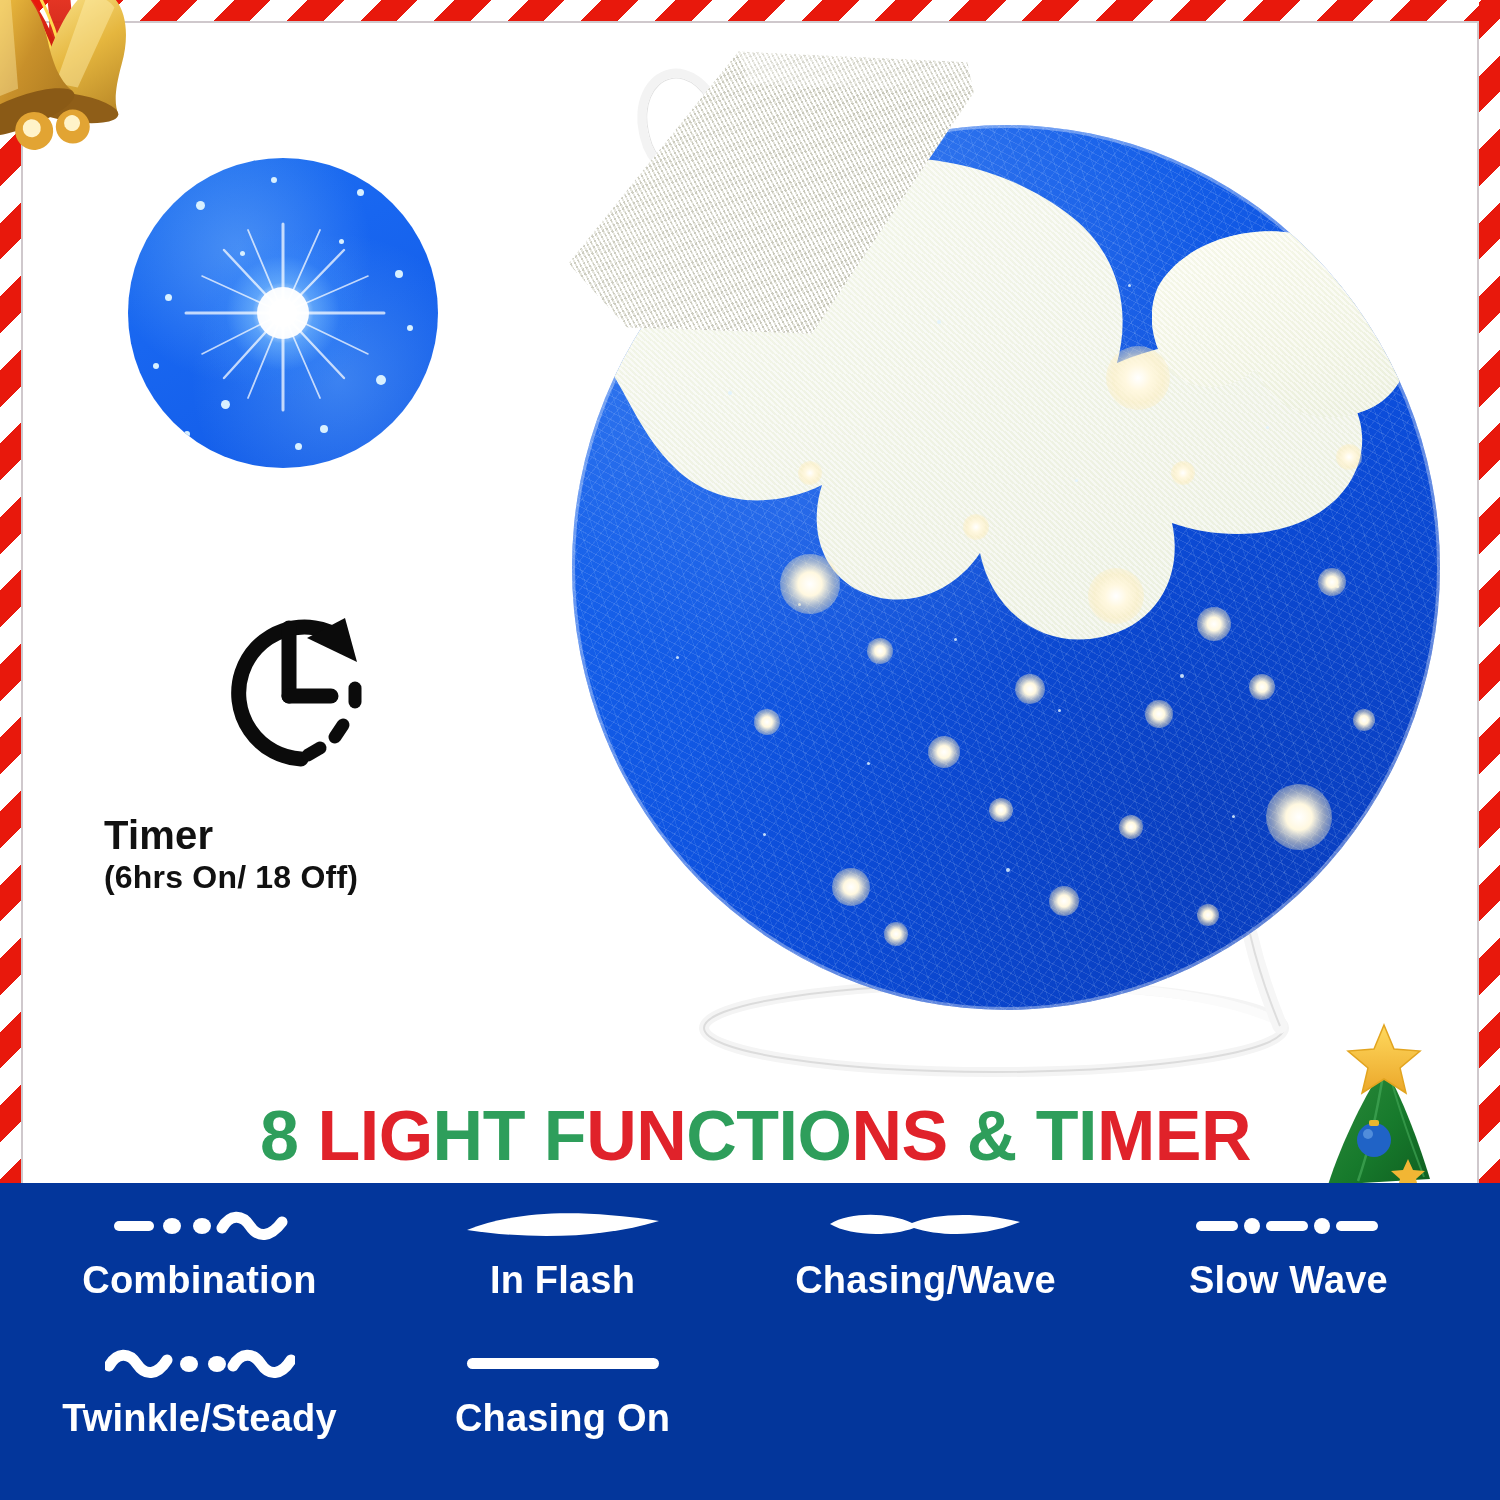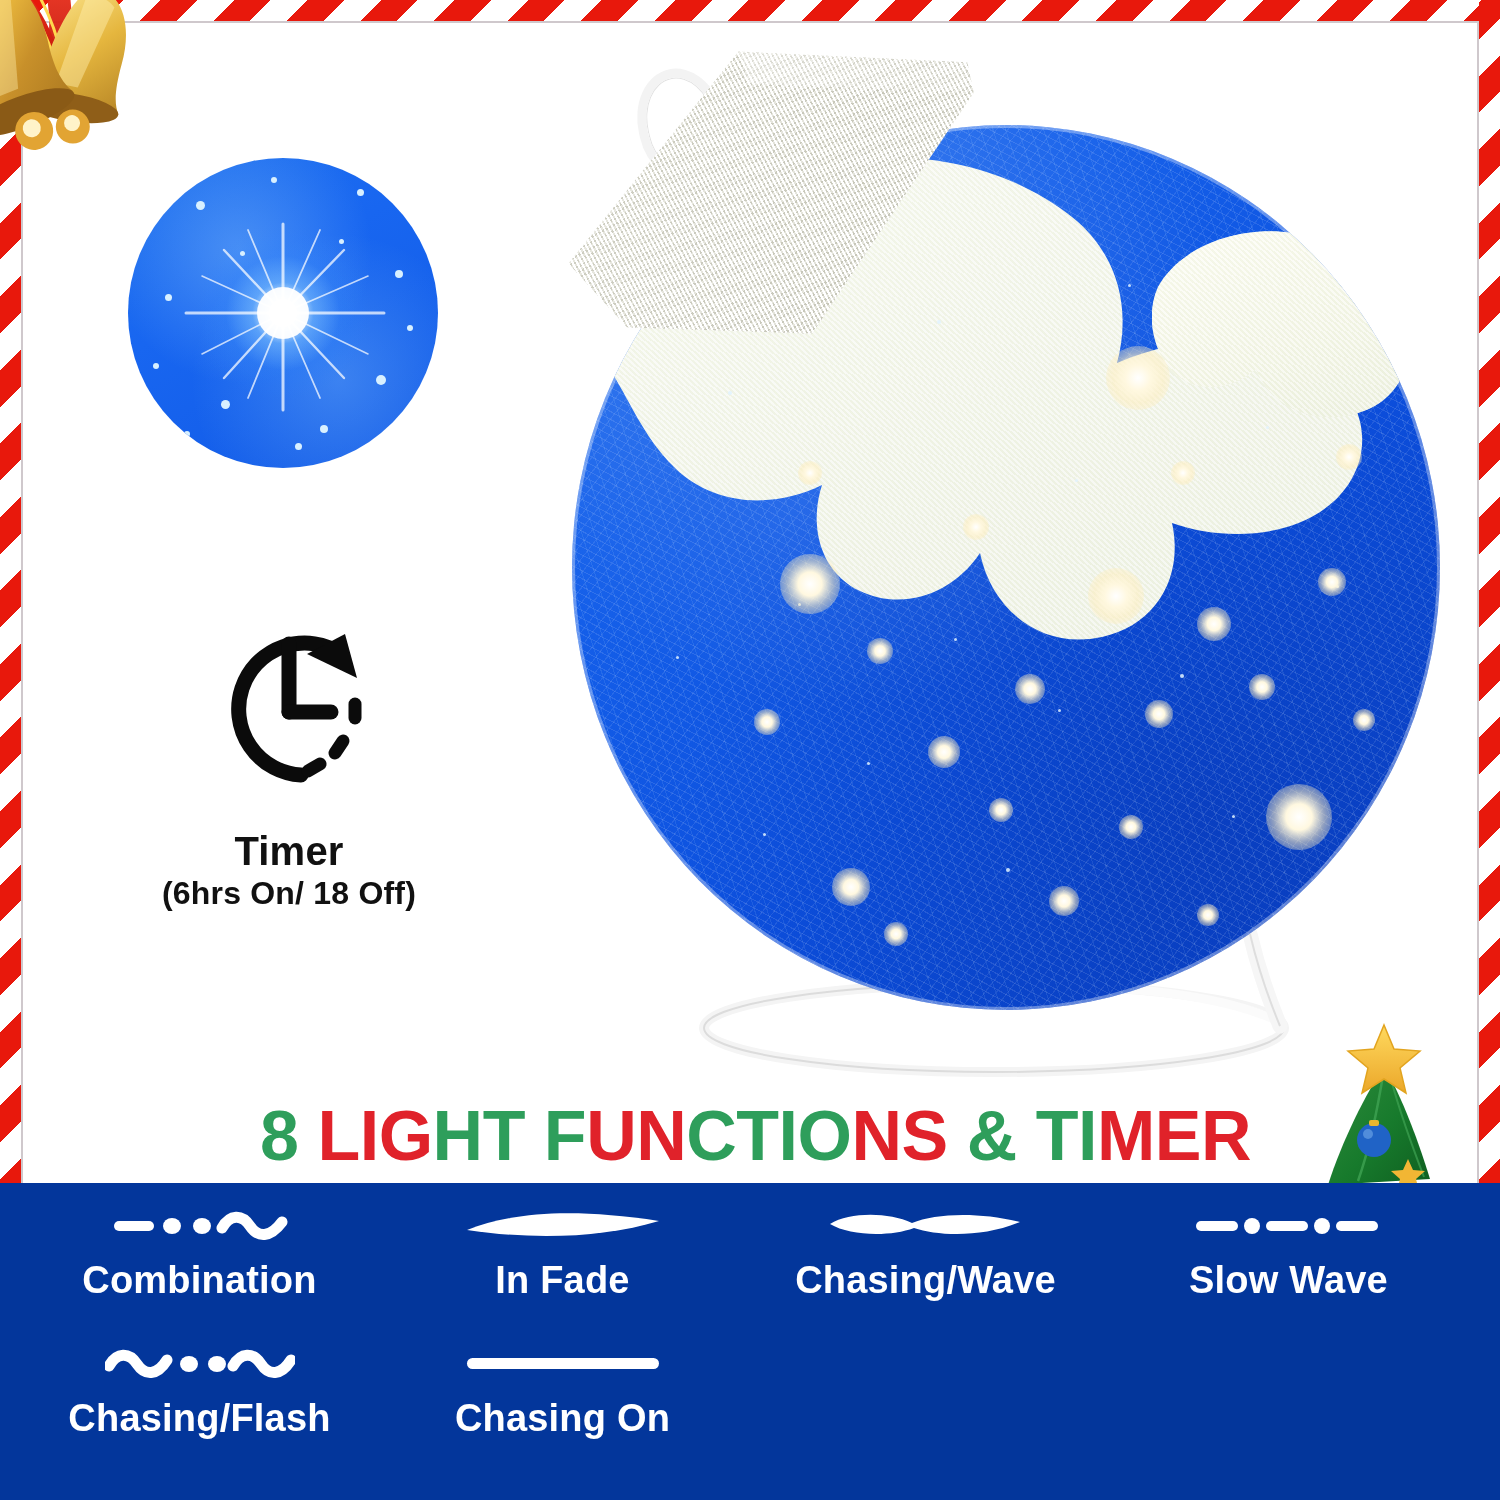--- a/index.html
+++ b/index.html
@@ -50,21 +50,21 @@
     background:
       radial-gradient(circle at 50% 50%, #ffffff 0%, #ffffff 3.5%, rgba(215,238,255,0.95) 7%, rgba(120,190,255,0.55) 14%, rgba(40,130,255,0.18) 26%, rgba(0,90,240,0) 40%),
       radial-gradient(circle at 36% 30%, rgba(160,215,255,0.35) 0%, rgba(20,110,250,0) 45%),
       radial-gradient(circle at 68% 72%, rgba(150,210,255,0.30) 0%, rgba(20,110,250,0) 48%),
       linear-gradient(150deg, #1f71ef 0%, #1866f0 40%, #1159e6 100%);
   }
   .swatch .rays { position: absolute; inset: 0; }
   .swatch .speck { position: absolute; border-radius: 50%; background: #d8f0ff; }
 
   
-  .timer-block { position: absolute; left: 104px; top: 612px; width: 370px; z-index: 4; text-align: center; }
+  .timer-block { position: absolute; left: 104px; top: 596px; width: 370px; z-index: 4; }
   .timer-icon { width: 200px; height: 200px; margin: 0 auto; display: block; }
   .timer-label {
     font-size: 40px; font-weight: 700; color: #111111;
     letter-spacing: 0.2px; line-height: 1.18; margin-top: 16px;
     font-family: "Liberation Sans", sans-serif;
   }
   .timer-sub {
     font-size: 32px; font-weight: 700; color: #111111;
     letter-spacing: 0.2px; line-height: 1.18;
     font-family: "Liberation Sans", sans-serif;
@@ -399,21 +399,21 @@
         </div>
         <div class="cap-label">Combination</div>
       </div>
 
       <div class="cell">
         <div class="glyph">
           <svg width="200" height="36" viewBox="0 0 200 36">
             <path d="M4 22 C 50 4, 110 0, 196 13 C 140 30, 70 32, 4 22 Z" fill="#fff"></path>
           </svg>
         </div>
-        <div class="cap-label">In Fade</div>
+        <div class="cap-label">In Flash</div>
       </div>
 
 
 
       <div class="cell">
         <div class="glyph">
           <svg width="200" height="36" viewBox="0 0 200 36">
             <path d="M4 16 C 24 4, 62 4, 86 15 C 110 5, 154 4, 194 14 C 156 30, 112 28, 88 20 C 64 29, 24 28, 4 16 Z" fill="#fff"></path>
           </svg>
         </div>
@@ -435,21 +435,21 @@
 
       <div class="cell">
         <div class="glyph">
           <svg width="190" height="36" viewBox="0 0 190 36">
             <path d="M4 20 C 12 6, 24 6, 32 18 C 40 30, 52 30, 62 14" stroke="#fff" stroke-width="11" fill="none" stroke-linecap="round"></path>
             <ellipse cx="84" cy="18" rx="9" ry="8" fill="#fff"></ellipse>
             <ellipse cx="112" cy="18" rx="9" ry="8" fill="#fff"></ellipse>
             <path d="M128 20 C 136 6, 148 6, 156 18 C 164 30, 176 30, 186 14" stroke="#fff" stroke-width="11" fill="none" stroke-linecap="round"></path>
           </svg>
         </div>
-        <div class="cap-label">Chasing/Flash</div>
+        <div class="cap-label">Twinkle/Steady</div>
       </div>
 
       <div class="cell">
         <div class="glyph">
           <svg width="200" height="36" viewBox="0 0 200 36">
             <rect x="4" y="12" width="192" height="11" rx="5.5" fill="#fff"></rect>
           </svg>
         </div>
         <div class="cap-label">Chasing On</div>
       </div>

